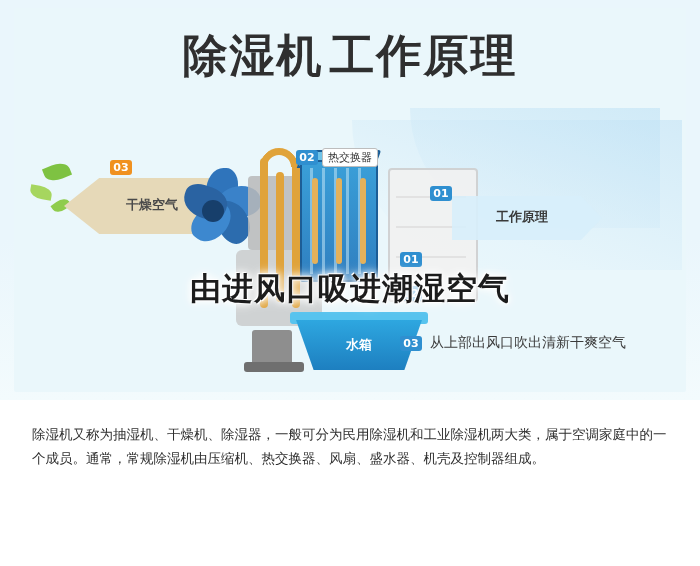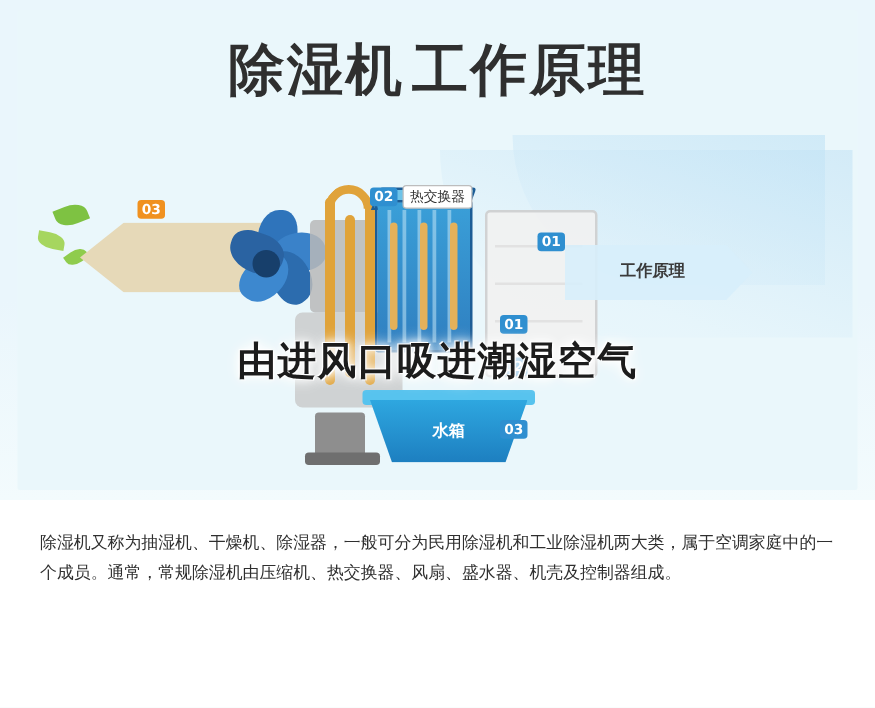--- a/index.html
+++ b/index.html
@@ -170,20 +170,21 @@
 
     <div class="title">
       <span class="t1">除湿机</span><span class="t2">工作原理</span>
     </div>
 
     <div class="leaf l1"></div>
     <div class="leaf l2"></div>
     <div class="leaf l3"></div>
 
     <div class="dryair"></div>
+    <div class="dryair-label">干燥空气</div>
     <div class="badge orange" style="left:110px;top:160px;">03</div>
 
     <div class="fan">
       <div class="blade b1"></div>
       <div class="blade b2"></div>
       <div class="blade b3"></div>
       <div class="blade b4"></div>
       <div class="blade b5"></div>
       <div class="hub"></div>
     </div>
@@ -226,20 +227,21 @@
     <div class="base2"></div>
     <div class="tank-lip"></div>
     <div class="tank"></div>
     <div class="tank-label">水箱</div>
 
     <div class="badge" style="left:400px;top:252px;">01</div>
 
     <div class="badge" style="left:400px;top:286px;">02</div>
 
     <div class="badge" style="left:400px;top:336px;">03</div>
+    <div class="step" style="left:430px;top:334px;">从上部出风口吹出清新干爽空气</div>
 
     <div class="watermark">由进风口吸进潮湿空气</div>
   </div>
 
   <div class="body">
     <div class="para p1">除湿机又称为抽湿机、干燥机、除湿器，一般可分为民用除湿机和工业除湿机两大类，属于空调家庭中的一个成员。通常，常规除湿机由压缩机、热交换器、风扇、盛水器、机壳及控制器组成。</div>
   </div>
 
 </div>
 

